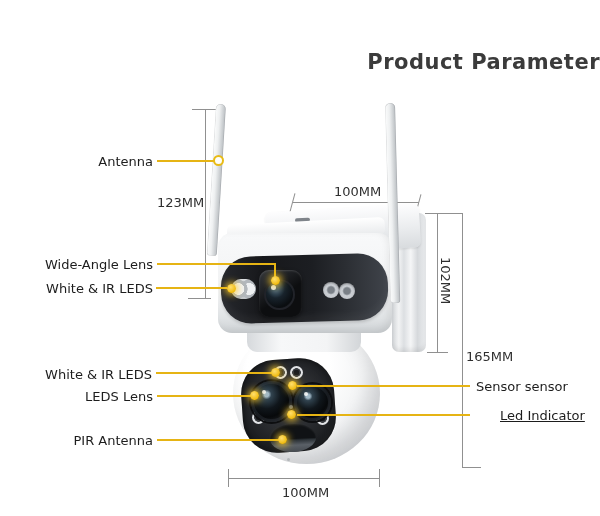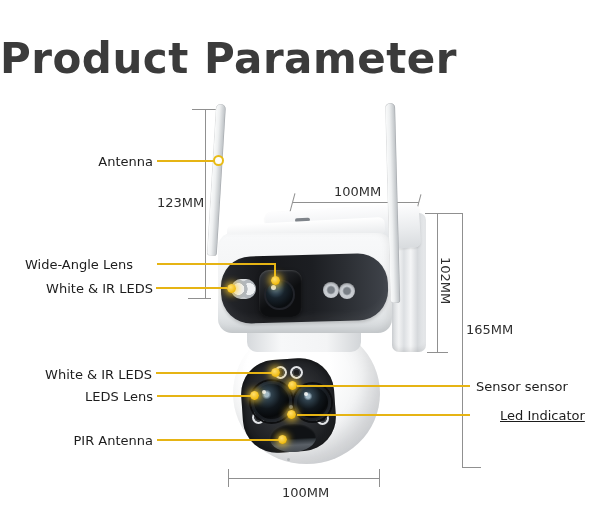--- a/index.html
+++ b/index.html
@@ -1,21 +1,21 @@
 <!DOCTYPE html>
 <html><head>
 <meta charset="utf-8">
 <style>
   html,body{margin:0;padding:0;background:#fff;}
   .stage{position:relative;width:600px;height:516px;background:#ffffff;overflow:hidden;
          font-family:"DejaVu Sans","Liberation Sans",sans-serif;}
 
   
-  .title{position:absolute;top:34px;left:0;width:100%;text-align:left;
-         font-size:42px;font-weight:bold;color:#3b3b3b;letter-spacing:.5px;}
+  .title{position:absolute;top:50px;left:0;width:100%;text-align:right;
+         font-size:21px;font-weight:bold;color:#3b3b3b;letter-spacing:.5px;}
 
   
   .lbl{position:absolute;font-size:13px;color:#1d1d1d;white-space:nowrap;line-height:15px;}
   .dimtxt{position:absolute;font-size:13px;color:#2f2f2f;white-space:nowrap;line-height:14px;}
   .vert{writing-mode:vertical-rl;text-orientation:mixed;}
 
   
   .dim{position:absolute;background:#909090;}
   .tick{position:absolute;width:1px;height:19px;background:#909090;transform:rotate(15deg);}
   .vtick{position:absolute;width:1px;height:18px;background:#909090;}
@@ -153,35 +153,35 @@
     <div class="tick" style="left:418px;top:194px;"></div>
     <div class="dimtxt" style="left:334px;top:185px;">100MM</div>
 
     <div class="dim" style="left:437px;top:213px;width:1px;height:140px;"></div>
     <div class="dim" style="left:425px;top:213px;width:37px;height:1px;"></div>
     <div class="dim" style="left:427px;top:352px;width:21px;height:1px;"></div>
     <div class="dimtxt vert" style="left:438px;top:257px;">102MM</div>
 
     <div class="dim" style="left:462px;top:213px;width:1px;height:255px;"></div>
     <div class="dim" style="left:462px;top:467px;width:19px;height:1px;"></div>
-    <div class="dimtxt" style="left:466px;top:323px;">165MM</div>
+    <div class="dimtxt" style="left:466px;top:350px;">165MM</div>
 
     <div class="dim" style="left:228px;top:478px;width:152px;height:1px;"></div>
     <div class="vtick" style="left:228px;top:469px;"></div>
     <div class="vtick" style="left:379px;top:469px;"></div>
     <div class="dimtxt" style="left:282px;top:486px;">100MM</div>
   </div>
 
   <div>
 
     <div class="lbl" style="right:447px;top:154px;text-align:right;">Antenna</div>
     <div class="lead z20" style="left:157px;top:160px;width:57px;"></div>
     <div class="ringmark z20" style="left:213px;top:155px;"></div>
 
-    <div class="lbl" style="right:467px;top:257px;text-align:right;">Wide-Angle Lens</div>
+    <div class="lbl" style="right:447px;top:257px;text-align:right;">Wide-Angle Lens</div>
     <div class="lead z20" style="left:157px;top:263px;width:119px;"></div>
     <div class="leadv z20" style="left:274px;top:263px;height:16px;"></div>
     <div class="dot z20" style="left:271px;top:276px;"></div>
 
     <div class="lbl" style="right:447px;top:281px;">White &amp; IR LEDS</div>
     <div class="lead z20" style="left:156px;top:287px;width:71px;"></div>
     <div class="dot z20" style="left:227px;top:284px;"></div>
 
     <div class="lbl" style="right:448px;top:367px;">White &amp; IR LEDS</div>
     <div class="lead z20" style="left:156px;top:372px;width:116px;"></div>

